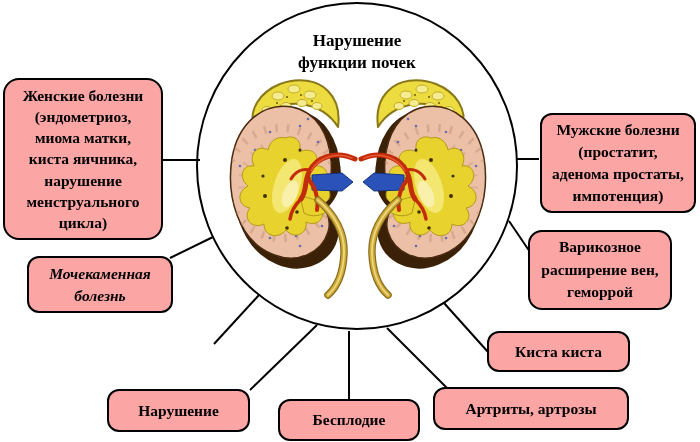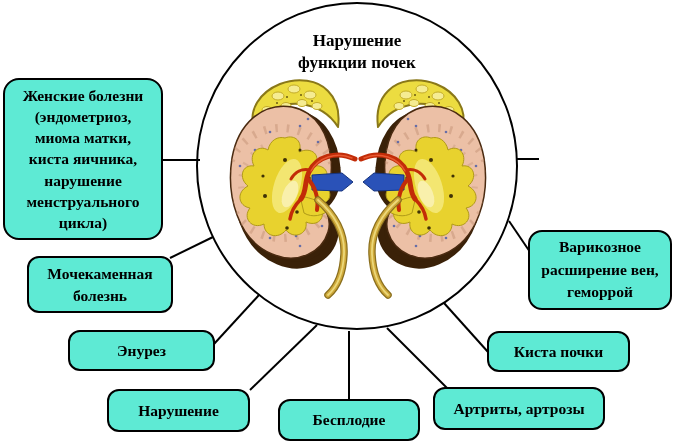--- a/index.html
+++ b/index.html
@@ -2,33 +2,33 @@
 <html><head>
 <meta charset="utf-8">
 <style>
   html,body{margin:0;padding:0;background:#fff;}
   #stage{
     position:relative;width:700px;height:442px;background:#ffffff;overflow:hidden;
     font-family:"Liberation Serif","DejaVu Serif",serif;
   }
   #diagram-svg{position:absolute;left:0;top:0;}
   .node{
-    position:absolute;box-sizing:border-box;background:#5eead4;
+    position:absolute;box-sizing:border-box;background:#fca5a5;
     border:2px solid #000;border-radius:12px;
     display:flex;align-items:center;justify-content:center;
     text-align:center;white-space:pre-line;
     font-weight:bold;font-size:15.5px;line-height:1.38;color:#000;
     padding:8px 4px;
   }
   .n1{left:3px;top:78px;width:160px;height:162px;border-radius:16px;font-size:15.5px;line-height:1.36;}
-  .n2{left:27px;top:256px;width:146px;height:57px;}
+  .n2{left:27px;top:256px;width:146px;height:57px;font-style:italic;}
   .n3{left:68px;top:330px;width:147px;height:41px;}
   .n4{left:107px;top:389px;width:143px;height:43px;}
   .n5{left:278px;top:399px;width:142px;height:42px;text-align:center;}
-  .n6{left:433px;top:387px;width:172px;height:43px;}
+  .n6{left:433px;top:387px;width:196px;height:43px;}
   .n7{left:487px;top:331px;width:143px;height:41px;}
   .n8{left:528px;top:230px;width:144px;height:80px;line-height:1.45;border-radius:14px;}
   .n9{left:540px;top:113px;width:156px;height:100px;line-height:1.42;}
   .center-title{
     position:absolute;left:250px;top:30px;width:214px;
     text-align:center;font-weight:bold;font-size:17px;line-height:1.32;
     white-space:pre-line;color:#000;
   }
 </style>
 </head>
@@ -148,22 +148,25 @@
 
   <div class="node n1">Женские болезни
 (эндометриоз,
 миома матки,
 киста яичника,
 нарушение
 менструального
 цикла)</div>
   <div class="node n2">Мочекаменная
 болезнь</div>
-  <div class="node n3">Энурез</div>
   <div class="node n4">Нарушение</div>
   <div class="node n5">Бесплодие</div>
   <div class="node n6">Артриты, артрозы</div>
-  <div class="node n7">Киста почки</div>
+  <div class="node n7">Киста киста</div>
   <div class="node n8">Варикозное
 расширение вен,
 геморрой</div>
+  <div class="node n9">Мужские болезни
+(простатит,
+аденома простаты,
+импотенция)</div>
 
 </div>
 
 </body></html>

